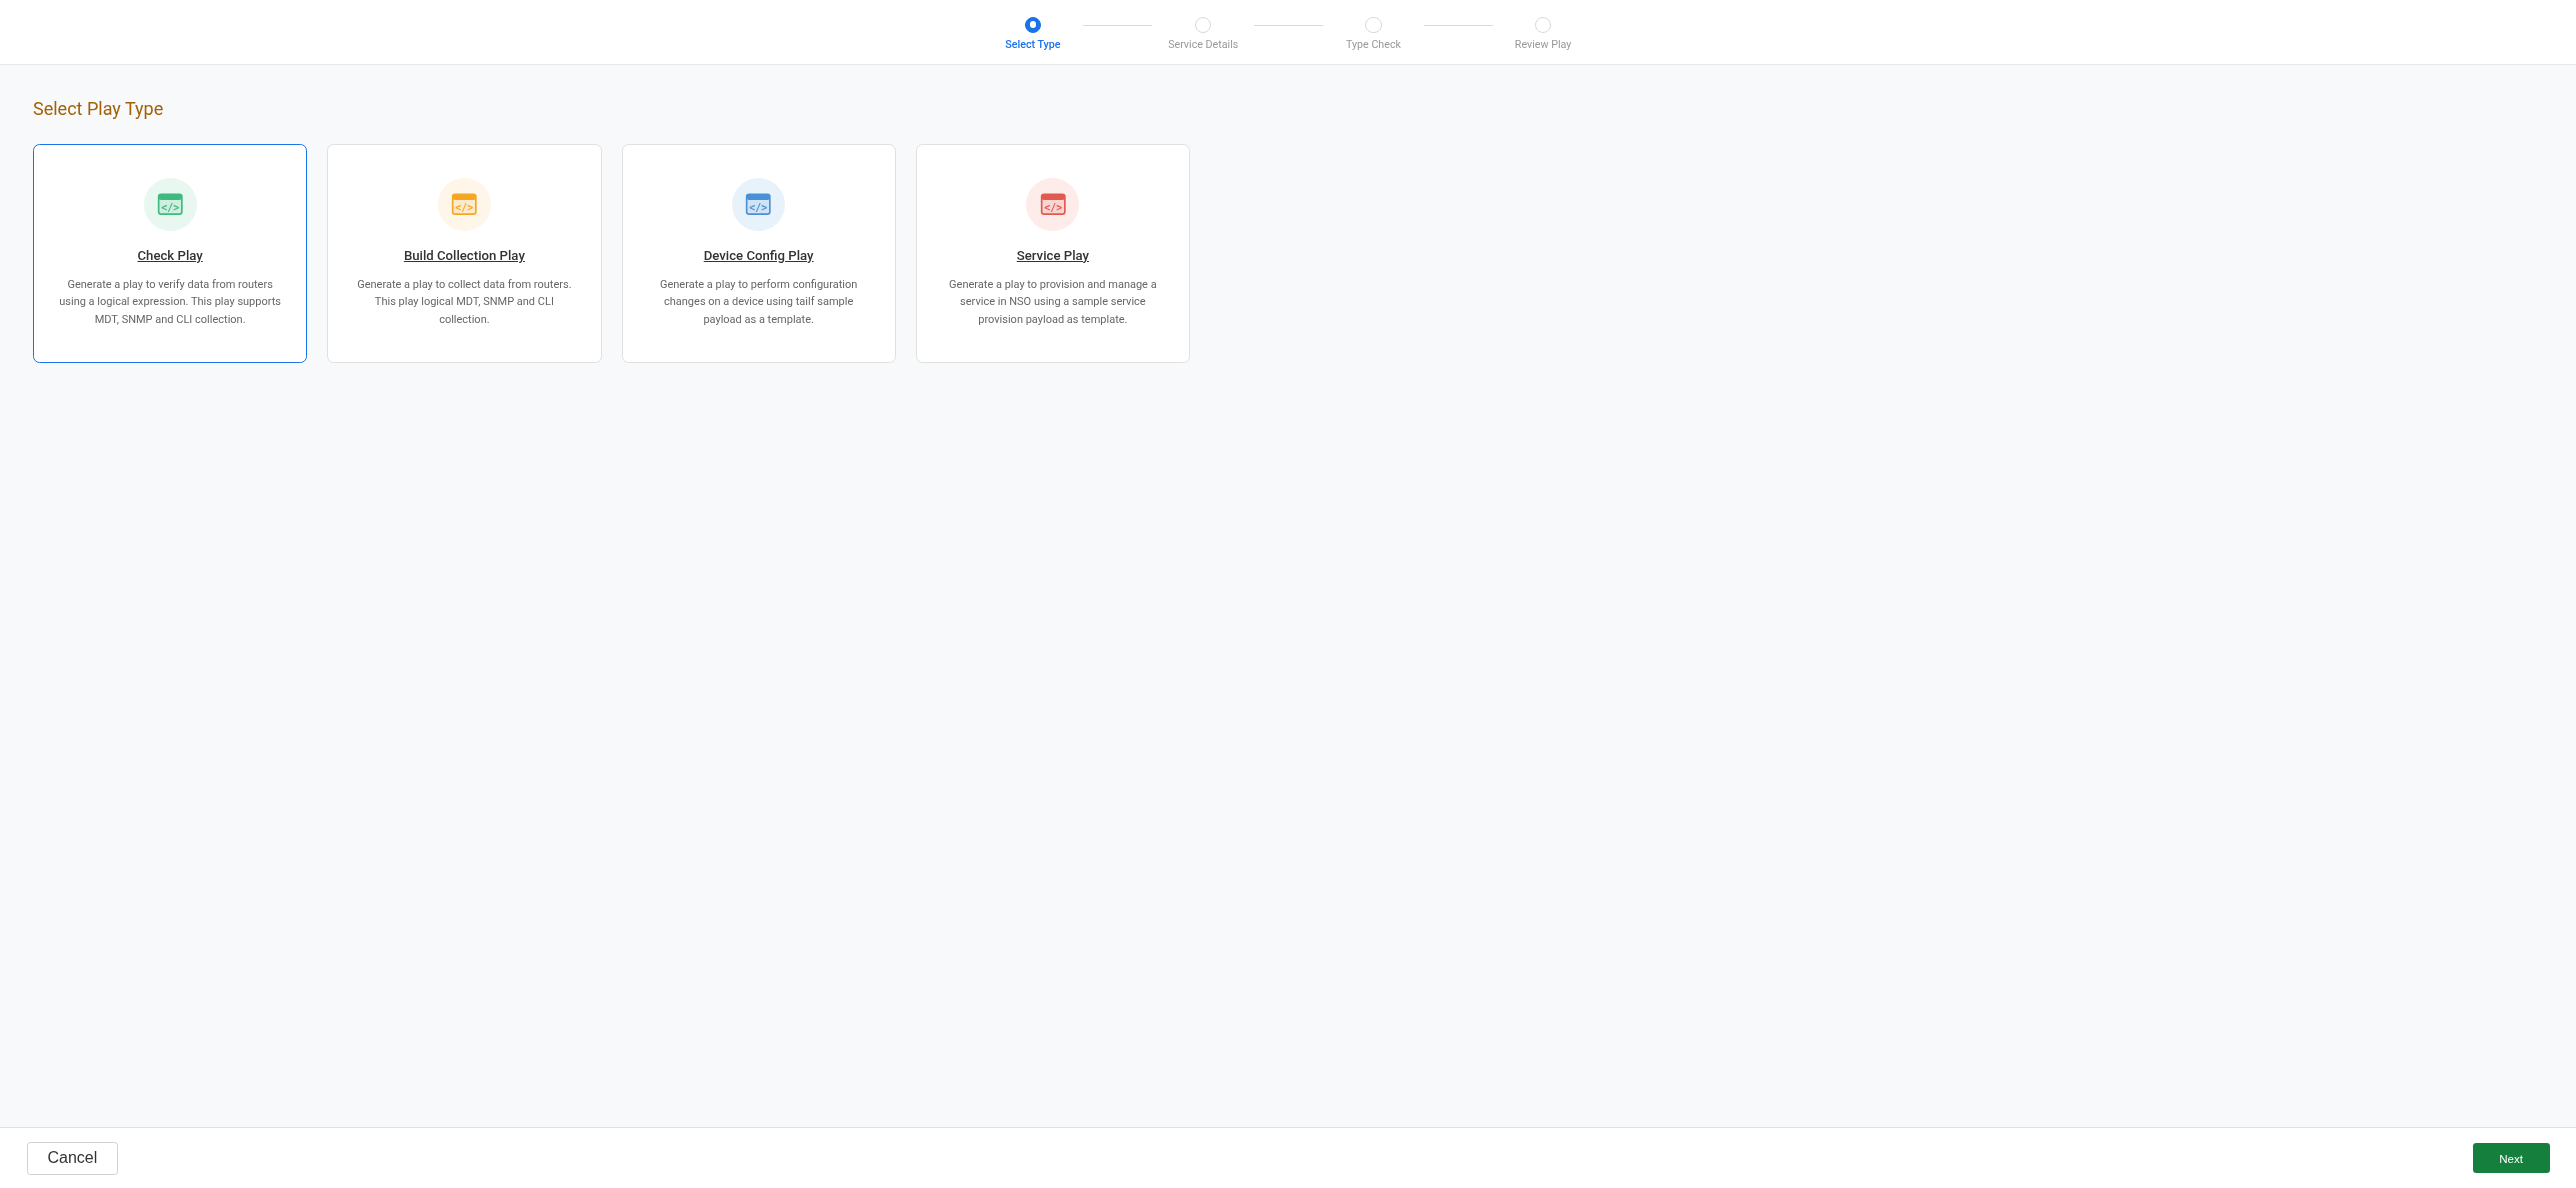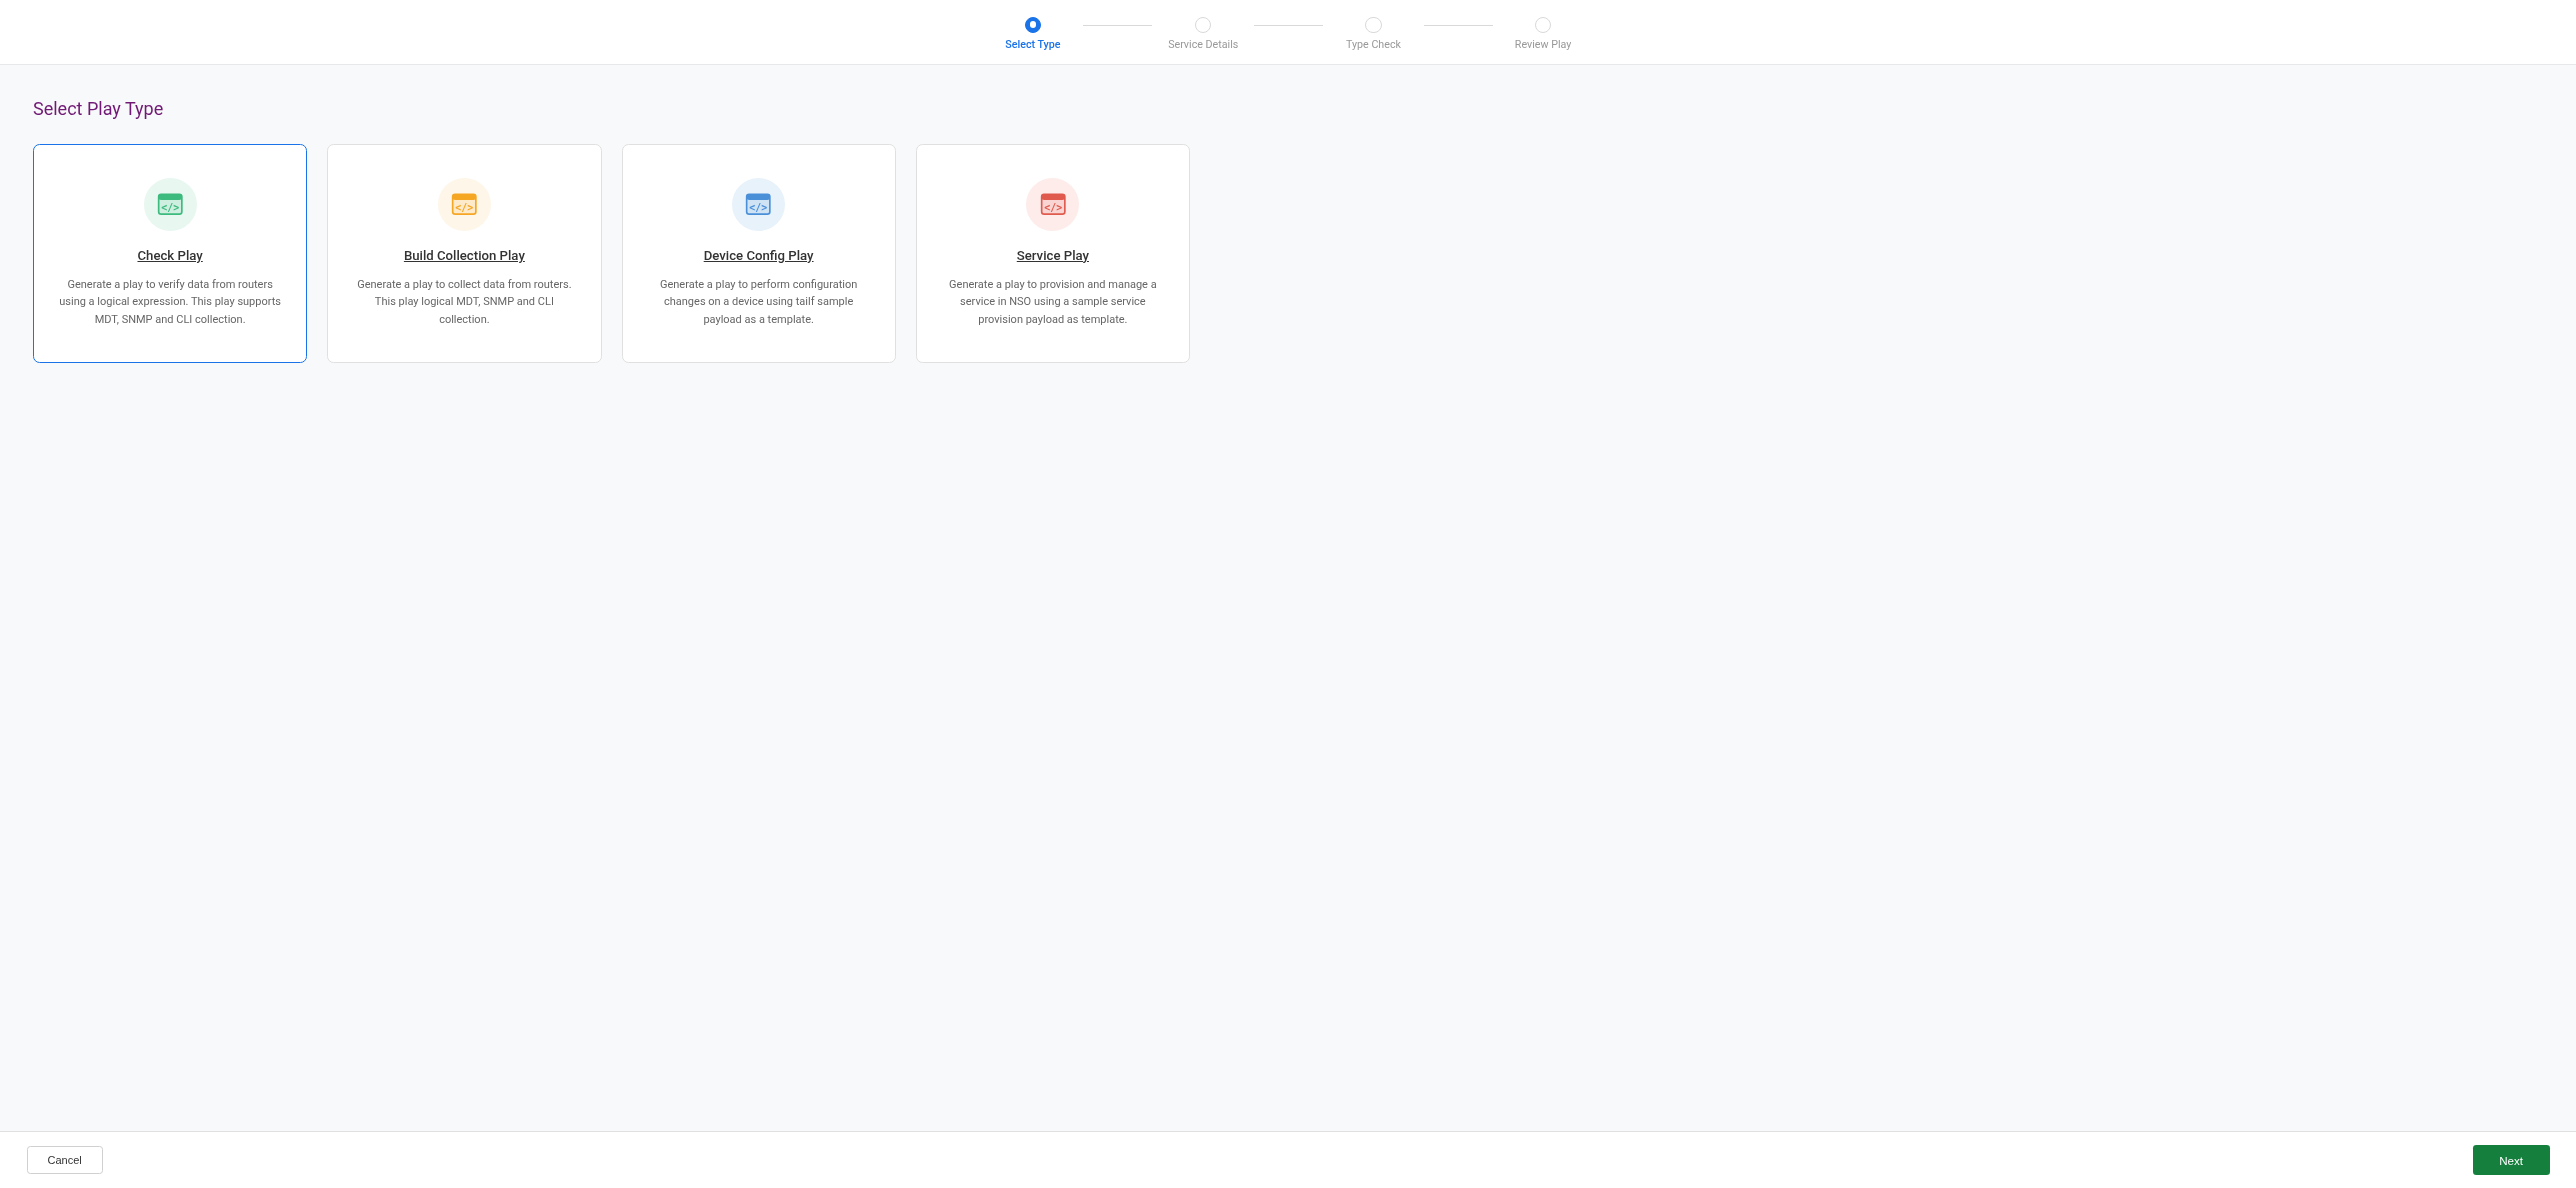--- a/index.html
+++ b/index.html
@@ -66,21 +66,21 @@
     }
 
     
     .main-content {
       flex: 1;
       padding: 33px 33px 83px;
     }
     .page-title {
       font-size: 18px;
       font-weight: 400;
-      color: #701a75;
+      color: #a16207;
       margin-bottom: 25px;
     }
 
     
     .cards-grid {
       display: grid;
       grid-template-columns: repeat(4, 1fr);
       gap: 20px;
       max-width: 1157px;
     }
@@ -139,21 +139,21 @@
       display: flex;
       justify-content: space-between;
       align-items: center;
     }
     .btn-cancel {
       background: #fff;
       border: 0.8px solid #d0d0d0;
       color: #333;
       padding: 6.6px 20px;
       border-radius: 3.3px;
-      font-size: 11px;
+      font-size: 16px;
       cursor: pointer;
     }
     .btn-next {
       background: #15803d;
       border: none;
       color: #fff;
       padding: 8.3px 26.5px;
       border-radius: 3.3px;
       font-size: 11.6px;
       cursor: pointer;

